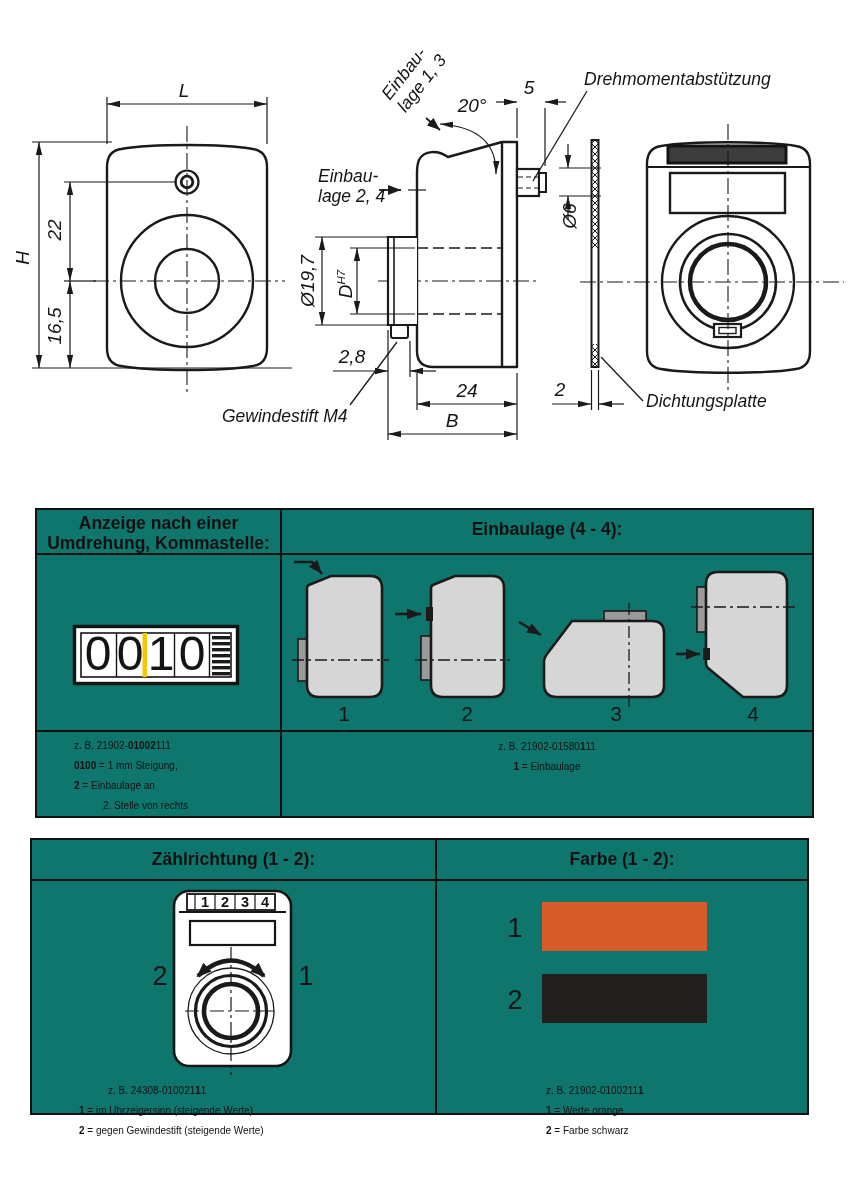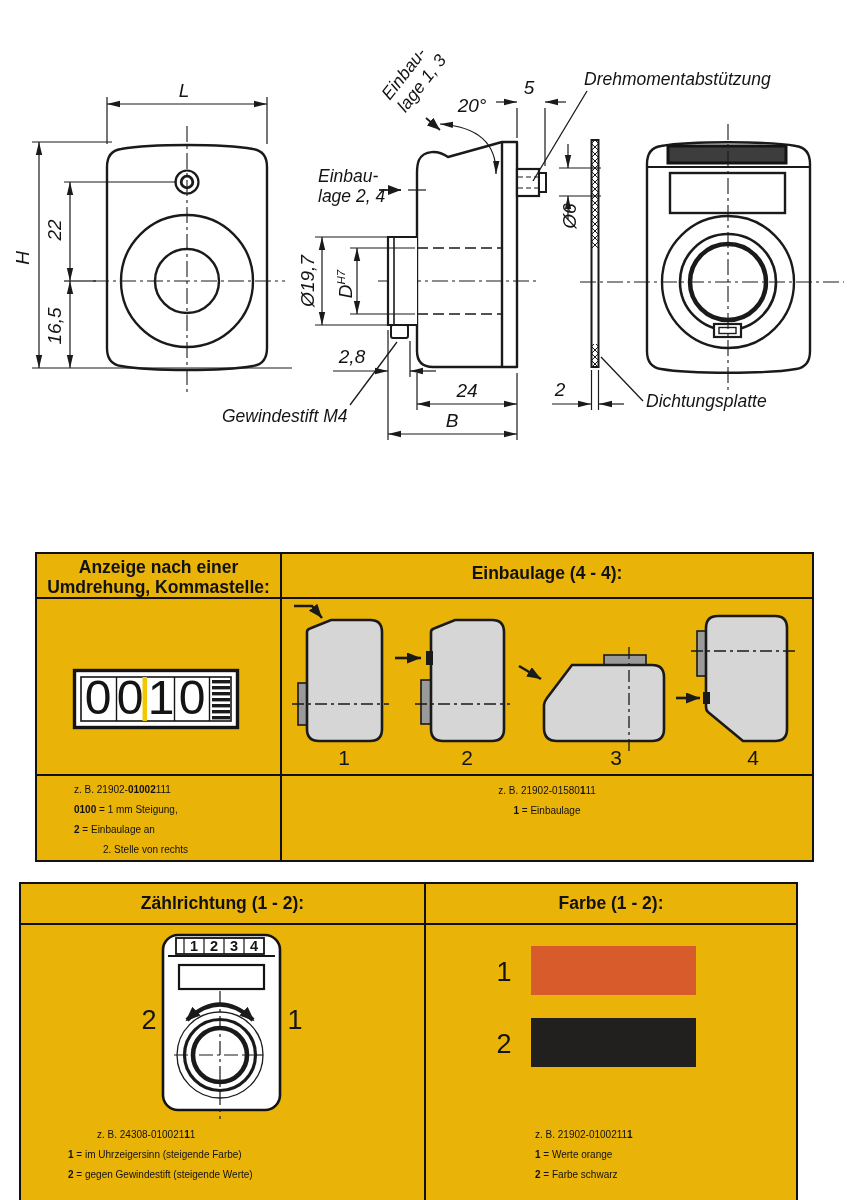--- a/index.html
+++ b/index.html
@@ -2,21 +2,21 @@
 <html><head>
 <meta charset="utf-8">
 <style>
   html,body{margin:0;padding:0;background:#fff;}
   body{width:848px;height:1200px;position:relative;font-family:"Liberation Sans",sans-serif;color:#111;}
   .page{position:absolute;inset:0;background:#fff;}
   svg{display:block;}
   svg text{fill:#141414;}
   .dimtxt{font:italic 19px "Liberation Sans",sans-serif;}
   .lbltxt{font:italic 17.5px "Liberation Sans",sans-serif;}
-  .tbl{position:absolute;border:2.6px solid #111;box-sizing:border-box;background:#eab308;margin-top:44px;}
+  .tbl{position:absolute;border:2.6px solid #111;box-sizing:border-box;background:#0f766e;}
   .cell{position:absolute;box-sizing:border-box;}
   .br{border-right:2.3px solid #111;}
   .bb{border-bottom:2.3px solid #111;}
   .bt{border-top:2.3px solid #111;}
   .hdr{font-weight:bold;font-size:17.5px;text-align:center;line-height:20px;}
   .hdr1{line-height:38px;}
   .ft{font-size:10px;line-height:20px;white-space:nowrap;}
   .ft b{font-weight:bold;}
   .ctr{text-align:center;}
   .ind{margin-left:29px;}
@@ -254,21 +254,21 @@
       <div><b>2</b><span> = Einbaulage an</span></div>
       <div class="ind"><span>2. Stelle von rechts</span></div>
     </div>
 
     <div class="cell bt ft ctr" style="left:245px;top:220px;right:0;bottom:0;padding-top:5px">
       <div><span>z. B. 21902-01580</span><b>1</b><span>11</span></div>
       <div><b>1</b><span> = Einbaulage</span></div>
     </div>
   </div>
 
-  <div class="tbl" style="left:19px;top:838px;width:779px;height:343px">
+  <div class="tbl" style="left:30px;top:838px;width:779px;height:277px">
 
     <div class="cell br bb hdr hdr1" style="left:0;top:0;width:405px;height:41px">Zählrichtung (1 - 2):</div>
     <div class="cell bb hdr hdr1" style="left:405px;top:0;right:0;height:41px">Farbe (1 - 2):</div>
 
     <div class="cell br" style="left:0;top:41px;width:405px;bottom:0">
       <svg width="403" height="196" viewBox="0 0 403 196">
         <defs>
           <marker id="arrZ" markerUnits="userSpaceOnUse" markerWidth="17" markerHeight="12" refX="13" refY="6" orient="auto-start-reverse">
             <path d="M0,0 L15,6 L0,12 Z" fill="#1a1a1a"></path>
           </marker>
@@ -291,21 +291,21 @@
         <circle cx="199" cy="130" r="35.5" fill="none" stroke="#1a1a1a" stroke-width="3.2"></circle>
         <circle cx="199" cy="130" r="27" fill="none" stroke="#1a1a1a" stroke-width="4.6"></circle>
         <line x1="199" y1="66" x2="199" y2="194" stroke="#1a1a1a" stroke-width="1.2" stroke-dasharray="14 4 3 4"></line>
         <line x1="153" y1="130" x2="245" y2="130" stroke="#1a1a1a" stroke-width="1.2" stroke-dasharray="14 4 3 4"></line>
         <path d="M 166 95 Q 199 64 232 95" fill="none" stroke="#1a1a1a" stroke-width="4.4" marker-start="url(#arrZ)" marker-end="url(#arrZ)"></path>
         <text x="128" y="104" text-anchor="middle" style="font:27px 'Liberation Sans',sans-serif">2</text>
         <text x="274" y="104" text-anchor="middle" style="font:27px 'Liberation Sans',sans-serif">1</text>
       </svg>
       <div class="abs ft" style="left:47px;top:200px">
         <div class="ind"><span>z. B. 24308-010021</span><b>1</b><span>1</span></div>
-        <div><b>1</b><span> = im Uhrzeigersinn (steigende Farbe)</span></div>
+        <div><b>1</b><span> = im Uhrzeigersinn (steigende Werte)</span></div>
         <div><b>2</b><span> = gegen Gewindestift (steigende Werte)</span></div>
       </div>
     </div>
 
     <div class="cell" style="left:405px;top:41px;right:0;bottom:0">
       <svg width="368" height="196" viewBox="0 0 368 196">
         <text x="78" y="56" text-anchor="middle" style="font:27px 'Liberation Sans',sans-serif">1</text>
         <rect x="105" y="21" width="165" height="49" fill="#D85C2B"></rect>
         <text x="78" y="128" text-anchor="middle" style="font:27px 'Liberation Sans',sans-serif">2</text>
         <rect x="105" y="93" width="165" height="49" fill="#221F1F"></rect>

